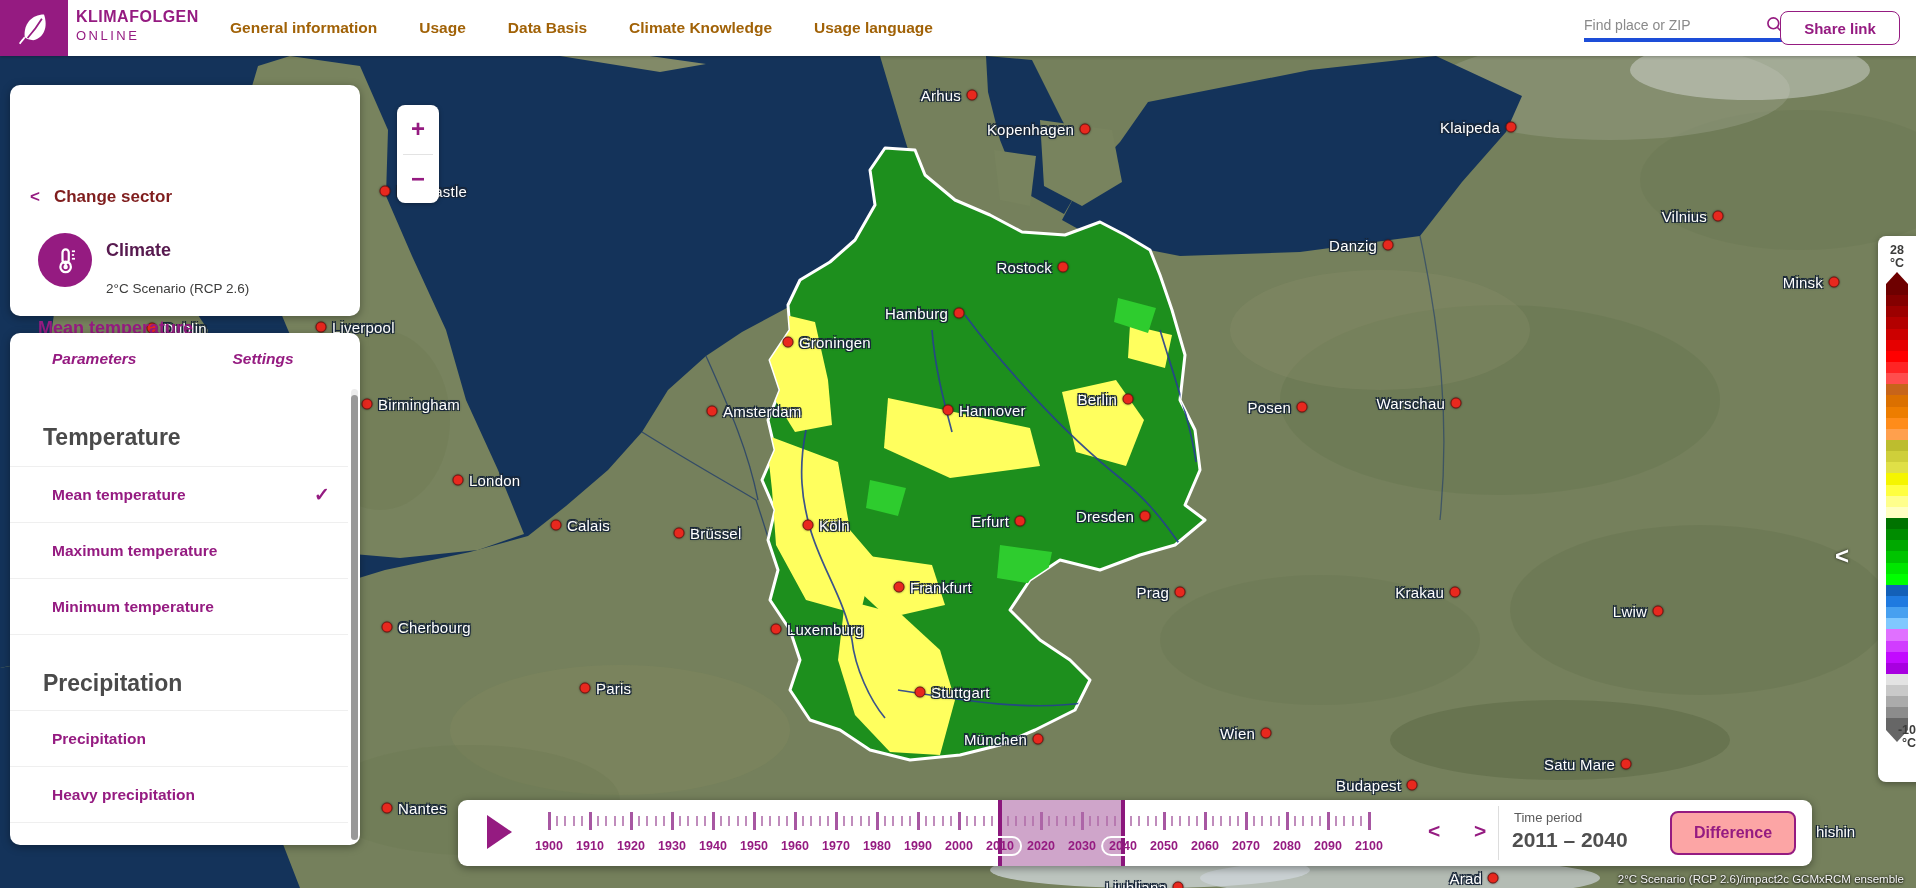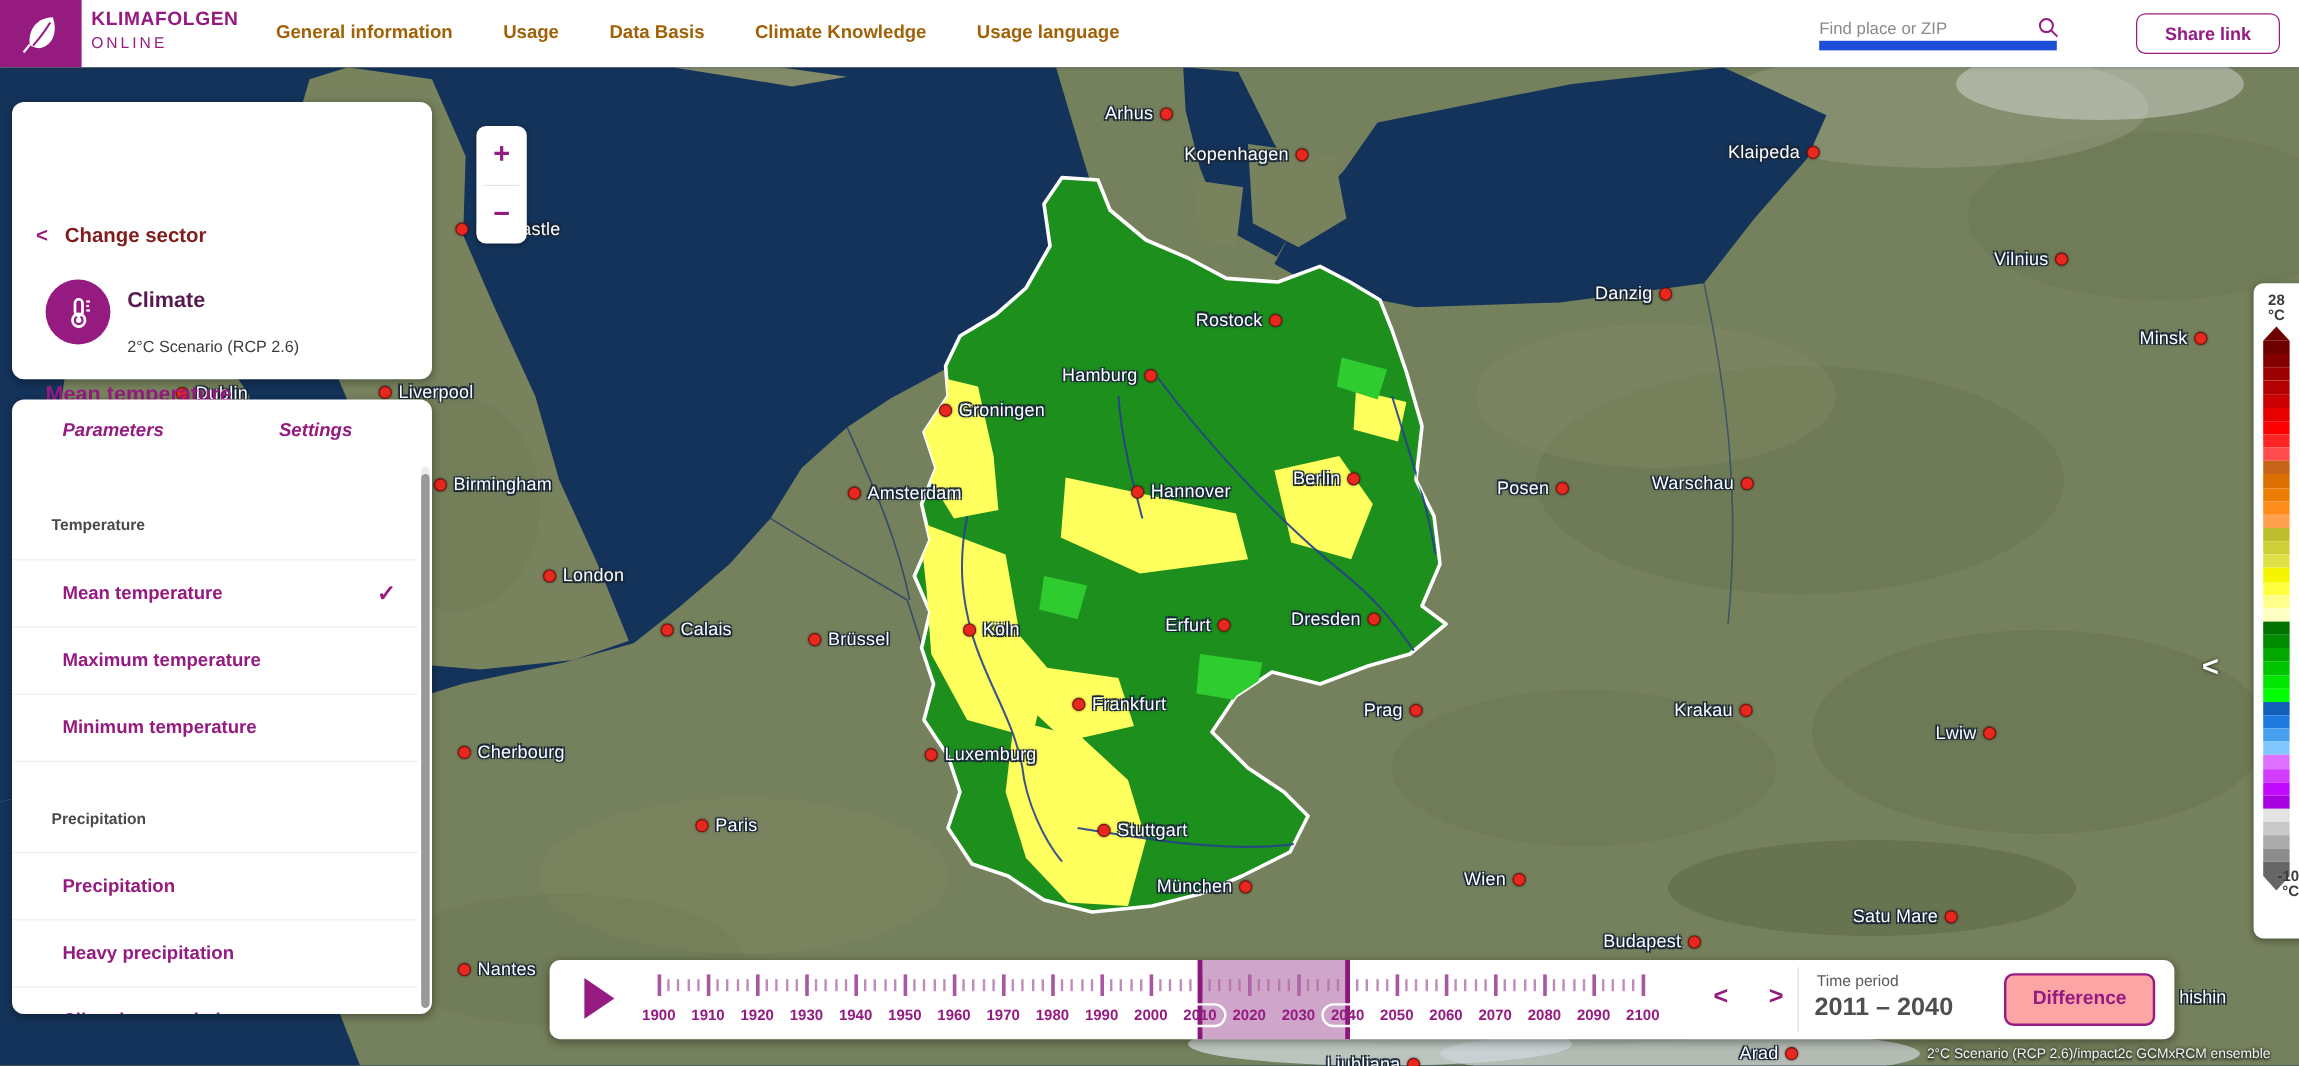--- a/index.html
+++ b/index.html
@@ -6,37 +6,37 @@
   html,body { width:1916px; height:888px; overflow:hidden; font-family:"Liberation Sans", sans-serif; background:#75805c; }
 
   
   .header { position:absolute; left:0; top:0; width:1916px; height:56px; background:#fff; z-index:50; box-shadow:0 1px 3px rgba(0,0,0,.25); }
   .logo-box { position:absolute; left:0; top:0; width:68px; height:56px; background:#951b81; display:flex; align-items:center; justify-content:center; }
   .brand { position:absolute; left:76px; top:9px; line-height:1.05; }
   .brand-1 { font-size:16px; font-weight:bold; color:#951b81; letter-spacing:.5px; }
   .brand-2 { font-size:13px; color:#951b81; letter-spacing:2.5px; margin-top:3px; }
   .nav { position:absolute; left:230px; top:0; height:56px; display:flex; align-items:center; gap:42px; }
   .nav-item { font-size:15.5px; font-weight:bold; color:#a16207; cursor:pointer; white-space:nowrap; }
-  .search { position:absolute; left:1516px; top:12px; width:198px; height:30px; border-bottom:8px solid #1d4ed8; display:flex; align-items:center;justify-content:space-between; }
+  .search { position:absolute; left:1584px; top:12px; width:198px; height:30px; border-bottom:4px solid #1d4ed8; display:flex; align-items:center;justify-content:space-between; }
   .search input { border:none; outline:none; flex:1; font-size:14px; color:#444; font-family:inherit; background:transparent; }
   .search input::placeholder { color:#8a8a8a; }
   .search-icon { width:20px; height:20px; flex:0 0 auto; }
   .share-btn { position:absolute; left:1780px; top:11px; width:120px; height:34px; border:1.5px solid #951b81; border-radius:8px; background:#fff; color:#951b81; font-size:15px; font-weight:bold; font-family:inherit; cursor:pointer; }
 
   
   .map { position:absolute; left:0; top:56px; width:1916px; height:832px; background:#14335a; }
   .map svg.base { position:absolute; left:0; top:0; }
   .city { position:absolute; z-index:2; }
   .city-dot { position:absolute; width:11px; height:11px; border-radius:50%; background:#e8281e; border:1.5px solid #7a1410; transform:translate(-50%,-50%); box-shadow:0 0 2px rgba(0,0,0,.6); }
   .city-label { position:absolute; top:0; transform:translateY(-50%); white-space:nowrap; font-size:15px; font-weight:500; color:#fff; letter-spacing:.2px;
      text-shadow:-1.2px -1.2px 0 #182639, 1.2px -1.2px 0 #182639, -1.2px 1.2px 0 #182639, 1.2px 1.2px 0 #182639, 0 0 3px #182639; }
   .city-label.right { left:11px; }
   .city-label.left  { right:11px; }
   .partial-city { position:absolute; left:1816px; top:767px; z-index:2; font-size:15px; font-weight:500; color:#fff; text-shadow:-1.2px -1.2px 0 #182639,1.2px -1.2px 0 #182639,-1.2px 1.2px 0 #182639,1.2px 1.2px 0 #182639; }
-  .attribution { position:absolute; right:24px; bottom:3px; z-index:4; font-size:11.5px; color:#f4f4f4; text-shadow:0 0 3px rgba(0,0,0,.9), 0 1px 2px rgba(0,0,0,.7);text-align:center; }
+  .attribution { position:absolute; right:12px; bottom:3px; z-index:4; font-size:11.5px; color:#f4f4f4; text-shadow:0 0 3px rgba(0,0,0,.9), 0 1px 2px rgba(0,0,0,.7);text-align:center; }
   .legend-collapse { position:absolute; left:1835px; top:486px; z-index:3; color:#fff; font-size:24px; font-weight:bold; text-shadow:0 0 3px rgba(0,0,0,.8); cursor:pointer; }
 
   
   .zoomctl { position:absolute; left:397px; top:105px; width:42px; height:98px; background:#fff; border-radius:8px; box-shadow:0 1px 4px rgba(0,0,0,.35); z-index:5; display:flex; flex-direction:column; }
   .zoomctl .zbtn { flex:1; display:flex; align-items:center; justify-content:center; font-size:24px; font-weight:bold; color:#951b81; cursor:pointer; }
   .zoomctl .zdiv { height:1px; background:#e3e3e3; margin:0 6px; }
 
   
   .card { position:absolute; background:#fff; border-radius:10px; box-shadow:0 2px 8px rgba(0,0,0,.35); z-index:7; }
   .card1 { left:10px; top:85px; width:350px; height:231px; }
@@ -47,21 +47,21 @@
   .sector-title { position:absolute; left:96px; top:155px; font-size:18px; font-weight:bold; color:#571a4f; }
   .sector-sub { position:absolute; left:96px; top:196px; font-size:13.5px; color:#3c3c3b; }
   .param-title { position:absolute; left:28px; top:233px; font-size:18px; font-weight:bold; color:#951b81; }
   .param-desc { position:absolute; left:28px; top:276px; font-size:14px; color:#3c3c3b; }
   .more-link { position:absolute; right:30px; top:286px; font-size:14.5px; font-weight:bold; color:#951b81; cursor:pointer; }
 
   .card2 { left:10px; top:333px; width:350px; height:512px; overflow:hidden; }
   .tabs { position:absolute; left:42px; top:17px; display:flex; gap:96px; }
   .tab { font-size:15.5px; font-weight:bold; color:#951b81; cursor:pointer;font-style:italic; }
   .plist { position:absolute; left:0; top:76px; width:338px; }
-  .pgroup-heading { height:57px; line-height:57px; padding-left:33px; font-size:13px; font-weight:bold; color:#4a4a4a; }
+  .pgroup-heading { height:57px; line-height:57px; padding-left:33px; font-size:23px; font-weight:bold; color:#4a4a4a; }
   .pgroup:not(:first-child) .pgroup-heading { height:76px; line-height:96px; border-top:1px solid #efefef; }
   .pitem { height:56px; border-top:1px solid #efefef; display:flex; align-items:center; padding-left:42px; padding-right:18px; cursor:pointer; }
   .pitem-label { font-size:15.5px; font-weight:bold; color:#951b81; }
   .pitem-check { margin-left:auto; color:#951b81; font-size:19px; font-weight:bold; }
   .scrollbar { position:absolute; right:2px; top:56px; bottom:6px; width:7px; border-radius:4px; background:#ececec; }
   .scroll-thumb { position:absolute; right:2px; top:62px; width:7px; height:445px; border-radius:4px; background:#999; cursor:pointer; }
 
   
   .timeline { position:absolute; left:458px; top:800px; width:1354px; height:66px; background:#fff; border-radius:9px; box-shadow:0 2px 8px rgba(0,0,0,.4); z-index:6; }
   .play-btn { position:absolute; left:29px; top:15px; width:0; height:0; border-left:25px solid #951b81; border-top:17px solid transparent; border-bottom:17px solid transparent; cursor:pointer; }

